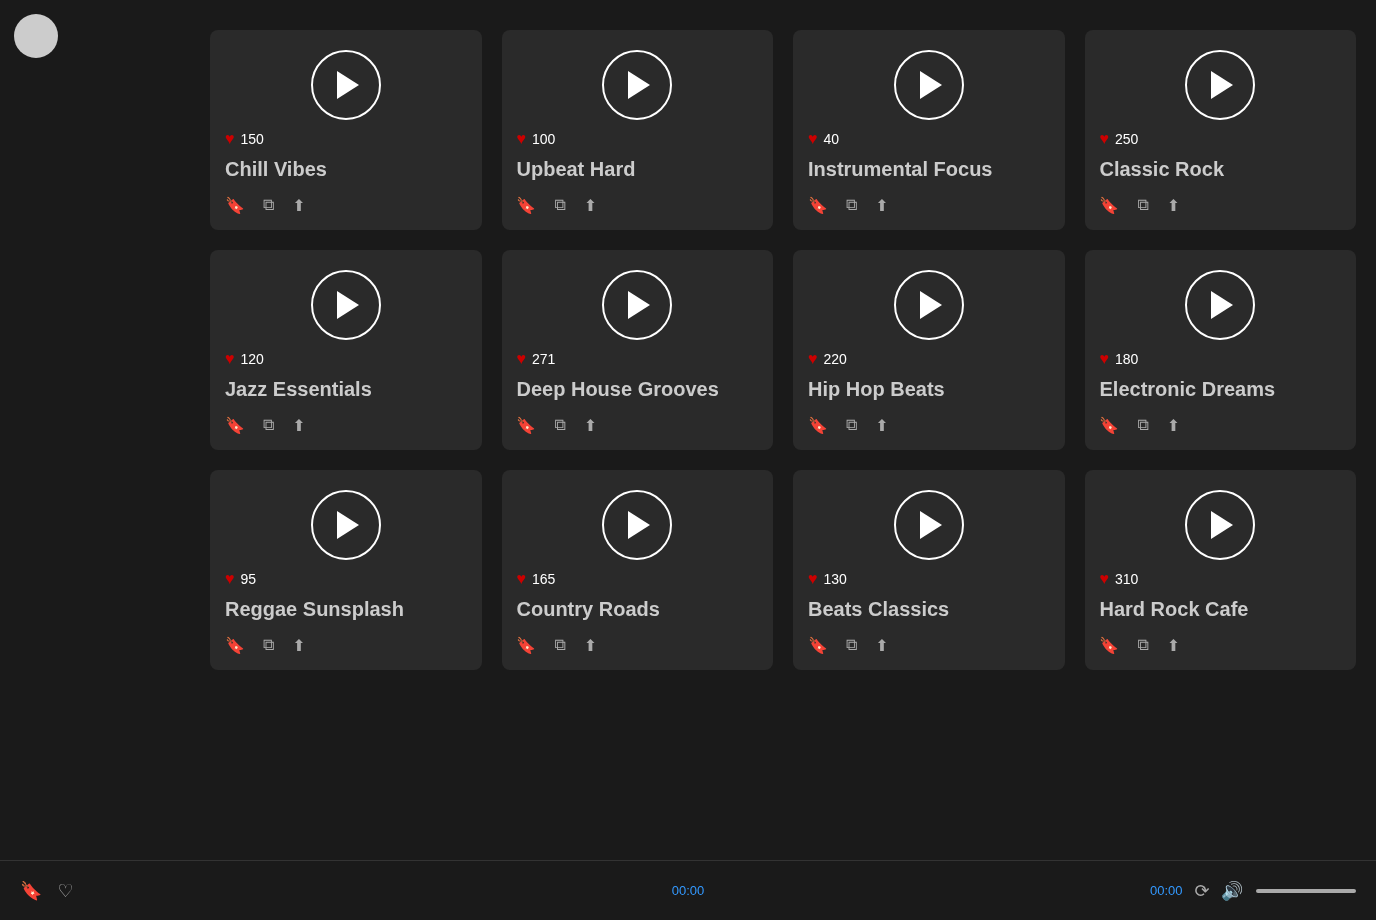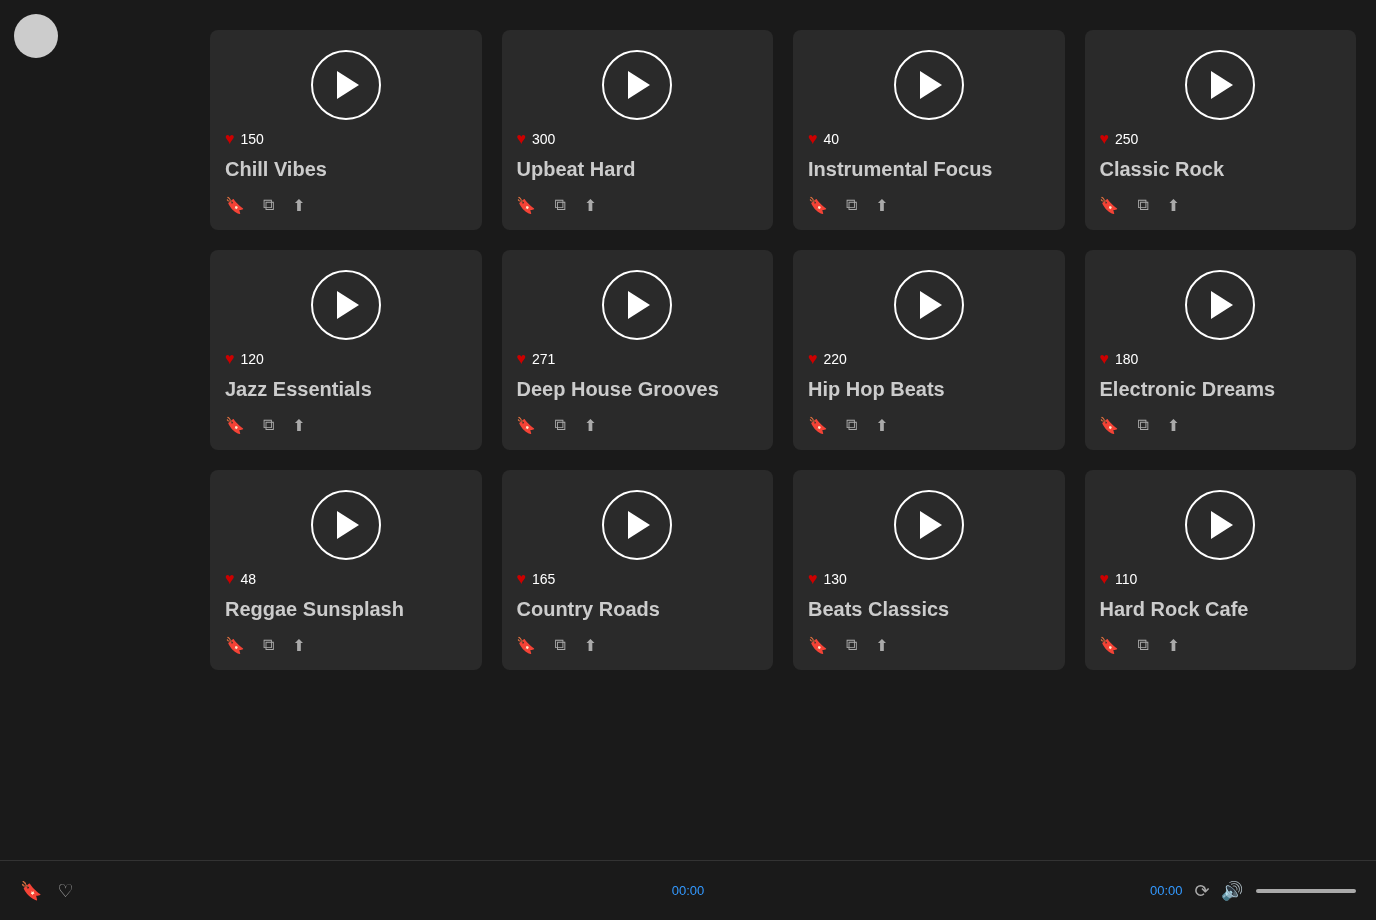--- a/index.html
+++ b/index.html
@@ -202,21 +202,21 @@
         <span class="action-icon">⧉</span>
         <span class="action-icon">⬆</span>
       </div>
     </div>
     <div class="card">
       <div class="play-btn">
         <div class="play-icon"></div>
       </div>
       <div class="likes-row">
         <span class="heart-icon">♥</span>
-        <span class="likes-count">300</span>
+        <span class="likes-count">100</span>
       </div>
       <div class="card-title">Upbeat Hard</div>
       <div class="card-actions">
         <span class="action-icon">🔖</span>
         <span class="action-icon">⧉</span>
         <span class="action-icon">⬆</span>
       </div>
     </div>
     <div class="card">
       <div class="play-btn">
@@ -307,21 +307,21 @@
         <span class="action-icon">⧉</span>
         <span class="action-icon">⬆</span>
       </div>
     </div>
     <div class="card">
       <div class="play-btn">
         <div class="play-icon"></div>
       </div>
       <div class="likes-row">
         <span class="heart-icon">♥</span>
-        <span class="likes-count">48</span>
+        <span class="likes-count">95</span>
       </div>
       <div class="card-title">Reggae Sunsplash</div>
       <div class="card-actions">
         <span class="action-icon">🔖</span>
         <span class="action-icon">⧉</span>
         <span class="action-icon">⬆</span>
       </div>
     </div>
     <div class="card">
       <div class="play-btn">
@@ -352,21 +352,21 @@
         <span class="action-icon">⧉</span>
         <span class="action-icon">⬆</span>
       </div>
     </div>
     <div class="card">
       <div class="play-btn">
         <div class="play-icon"></div>
       </div>
       <div class="likes-row">
         <span class="heart-icon">♥</span>
-        <span class="likes-count">110</span>
+        <span class="likes-count">310</span>
       </div>
       <div class="card-title">Hard Rock Cafe</div>
       <div class="card-actions">
         <span class="action-icon">🔖</span>
         <span class="action-icon">⧉</span>
         <span class="action-icon">⬆</span>
       </div>
     </div>
   </div>
 

